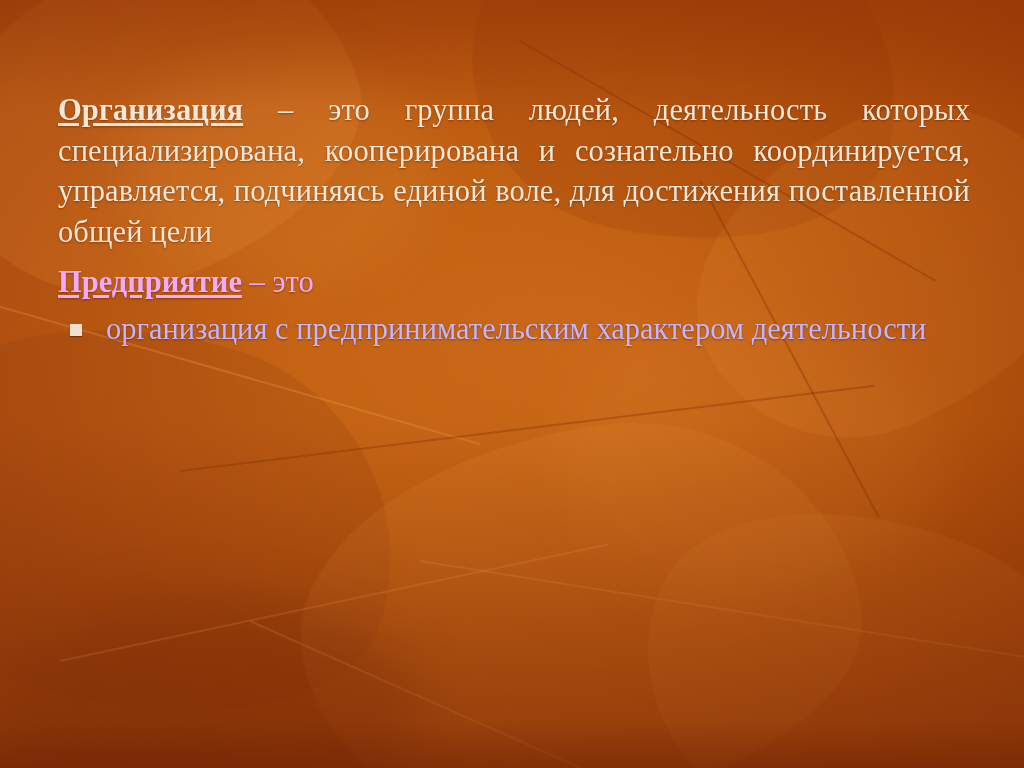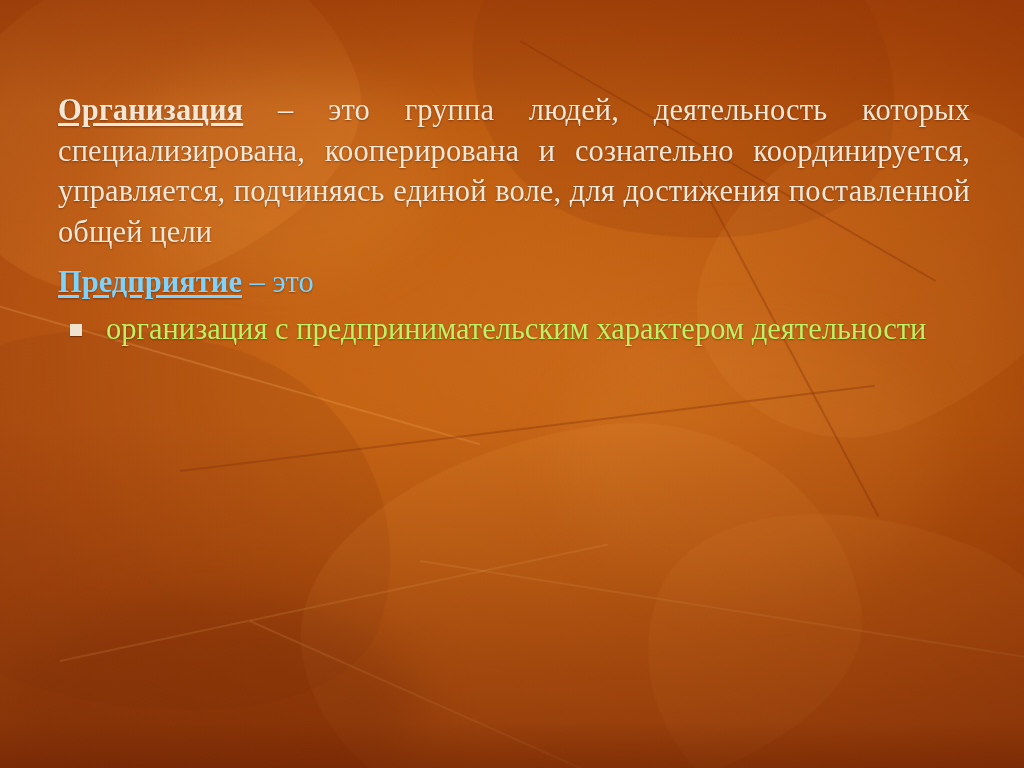--- a/index.html
+++ b/index.html
@@ -85,36 +85,36 @@
     text-align-last: left;
   }
   .term {
     font-weight: bold;
     text-decoration: underline;
     text-underline-offset: 3px;
   }
 
   .subhead {
     margin: 10px 0 6px 0;
-    color: #7dd3fc;
+    color: #f0abfc;
     font-size: 30.5px;
     line-height: 1.33;
     text-shadow: 0 1px 2px rgba(70, 20, 0, 0.45);
   }
 
   ul.bullets {
     list-style: none;
     margin: 0;
     padding: 0;
   }
   ul.bullets > li {
     position: relative;
     padding-left: 48px;
     margin: 0 0 10px 0;
-    color: #bef264;
+    color: #c4b5fd;
     font-size: 30.5px;
     line-height: 1.33;
     text-align: justify;
     text-align-last: left;
     text-shadow: 0 1px 2px rgba(70, 20, 0, 0.45);
   }
   ul.bullets > li .marker {
     position: absolute;
     left: 12px;
     top: 15px;

